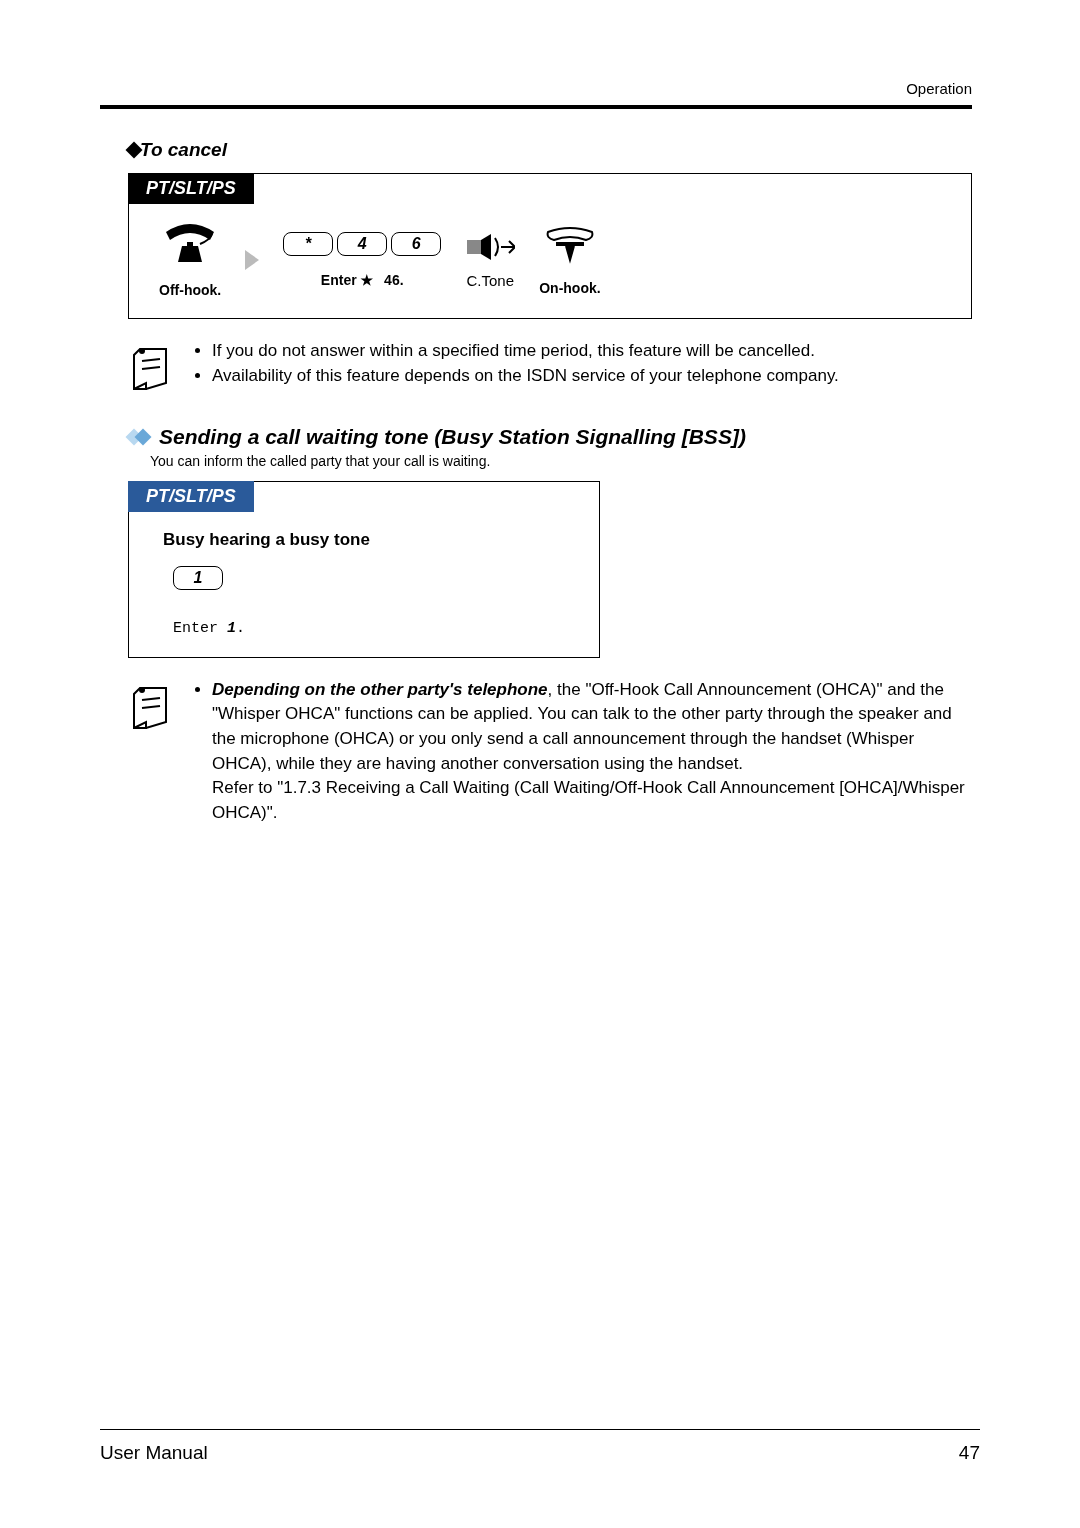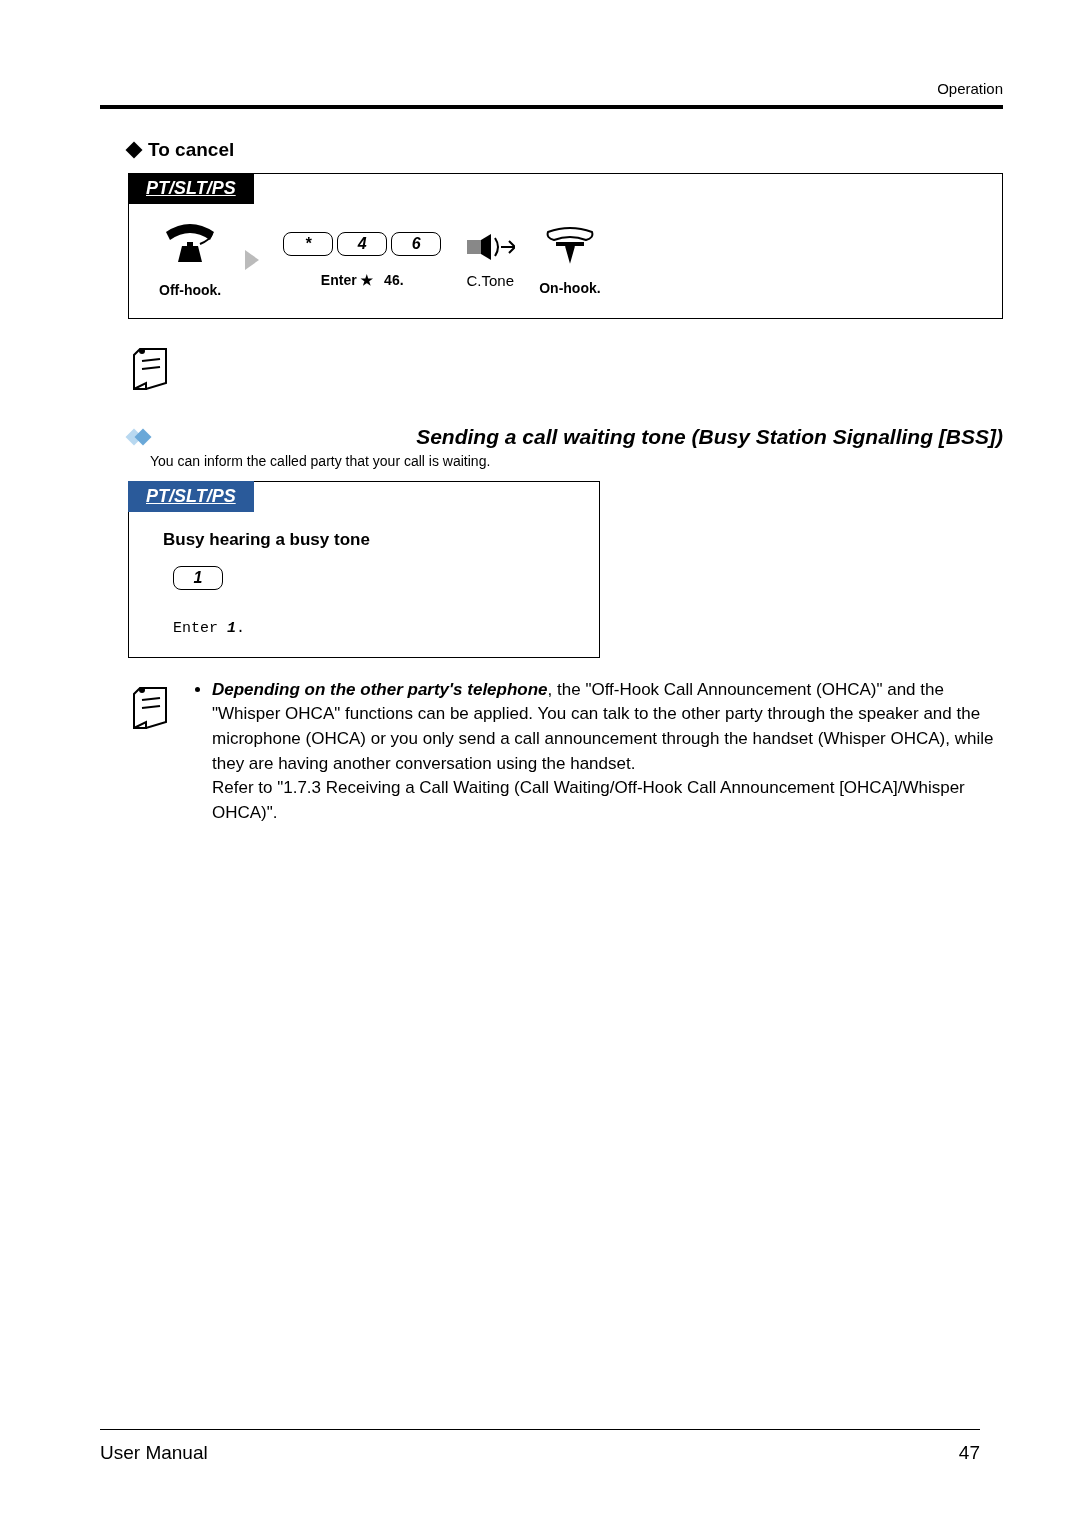--- a/index.html
+++ b/index.html
@@ -7,40 +7,40 @@
     padding: 0;
     font-family: Arial, Helvetica, sans-serif;
     background: #fff;
     color: #000;
     width: 1080px;
     height: 1528px;
     position: relative;
     box-sizing: border-box;
   }
   .page {
-    padding: 80px 77px 60px 100px;
+    padding: 80px 108px 60px 100px;
     box-sizing: border-box;
     height: 100%;
     position: relative;
   }
   .header-label {
     text-align: right;
     font-size: 15px;
     margin-bottom: 8px;
   }
   .thick-rule {
     border-top: 4px solid #000;
     margin-bottom: 30px;
   }
   .subhead {
+    font-style: italic;
     font-weight: bold;
     font-size: 19px;
     display: flex;
     align-items: center;
-    gap: 8px;
     margin-left: 28px;
   }
   .diamond-solid {
     width: 12px;
     height: 12px;
     background: #000;
     transform: rotate(45deg);
     display: inline-block;
   }
   .twin-diamond {
@@ -67,21 +67,20 @@
   }
   .tab {
     position: absolute;
     top: -1px;
     left: -1px;
     padding: 5px 18px;
     font-weight: bold;
     font-style: italic;
     font-size: 18px;
     color: #fff;
-    text-decoration: underline;
   }
   .tab-black { background:#000; }
   .tab-blue  { background:#2a5a9a; }
   .flow {
     display: flex;
     align-items: center;
     gap: 24px;
     margin-top: 8px;
   }
   .step {
@@ -139,21 +138,20 @@
     padding-left: 20px;
   }
   .section-title {
     font-size: 21px;
     font-style: italic;
     font-weight: bold;
     display: flex;
     align-items: center;
     gap: 10px;
     margin: 30px 0 4px 28px;
-    justify-content: space-between;
   }
   .section-desc {
     font-size: 14px;
     margin: 4px 0 10px 50px;
   }
   .box-heading {
     font-weight: bold;
     font-size: 17px;
     margin: 8px 0 16px 4px;
   }
@@ -242,20 +240,26 @@
   <div class="note-row">
     <div class="note-icon">
       <svg width="44" height="52" viewBox="0 0 44 52">
         <path d="M12 6 L38 6 L38 40 L18 46 L6 46 L6 12 Z" fill="none" stroke="#000" stroke-width="2"></path>
         <circle cx="14" cy="8" r="3" fill="#000"></circle>
         <line x1="14" y1="18" x2="32" y2="16" stroke="#000" stroke-width="2"></line>
         <line x1="14" y1="26" x2="32" y2="24" stroke="#000" stroke-width="2"></line>
         <path d="M6 46 L18 40 L18 46 Z" fill="none" stroke="#000" stroke-width="2"></path>
       </svg>
     </div>
+    <div class="note-text">
+      <ul>
+        <li>If you do not answer within a specified time period, this feature will be cancelled.</li>
+        <li>Availability of this feature depends on the ISDN service of your telephone company.</li>
+      </ul>
+    </div>
   </div>
 
   <div class="section-title">
     <span class="twin-diamond">
       <span class="d d1"></span>
         <span class="d d2"></span>
     </span>
     <span>Sending a call waiting tone (Busy Station Signalling [BSS])</span>
   </div>
   <div class="section-desc">You can inform the called party that your call is waiting.</div>

